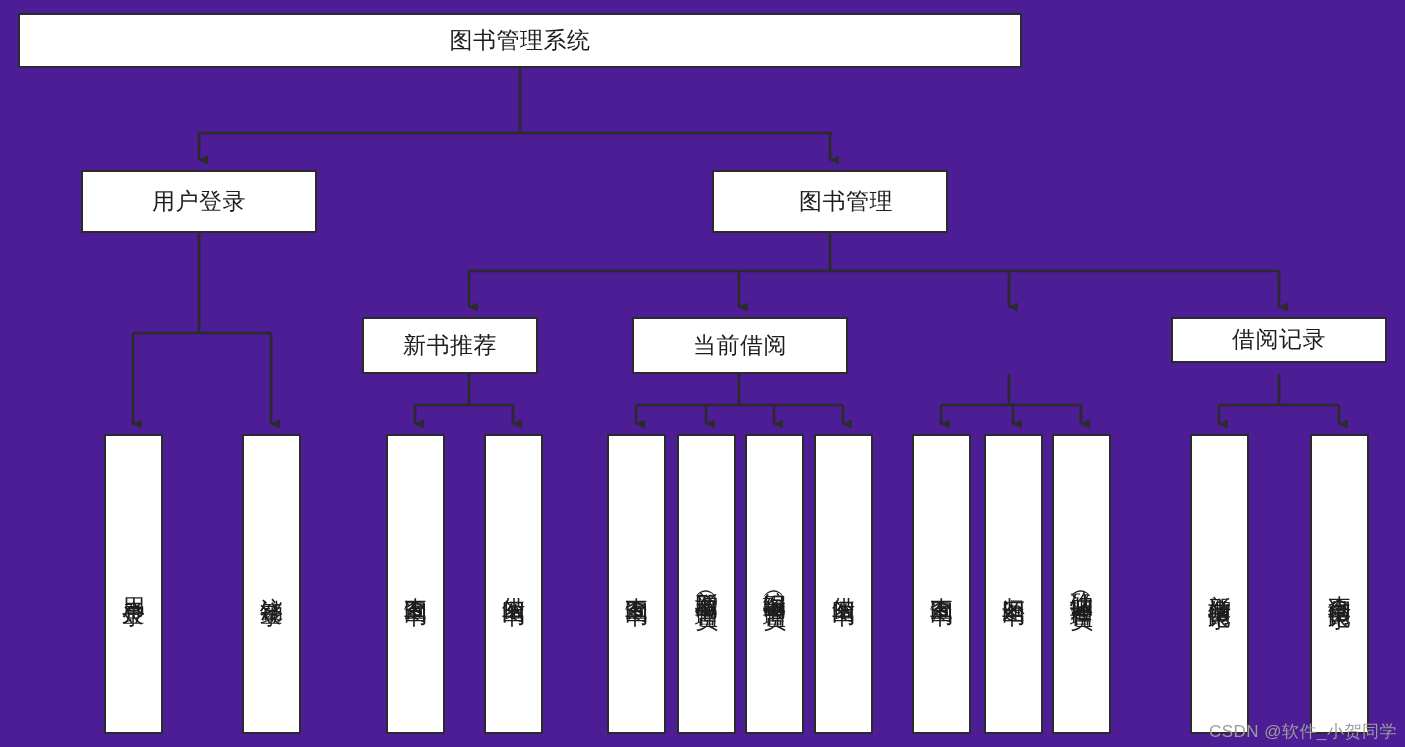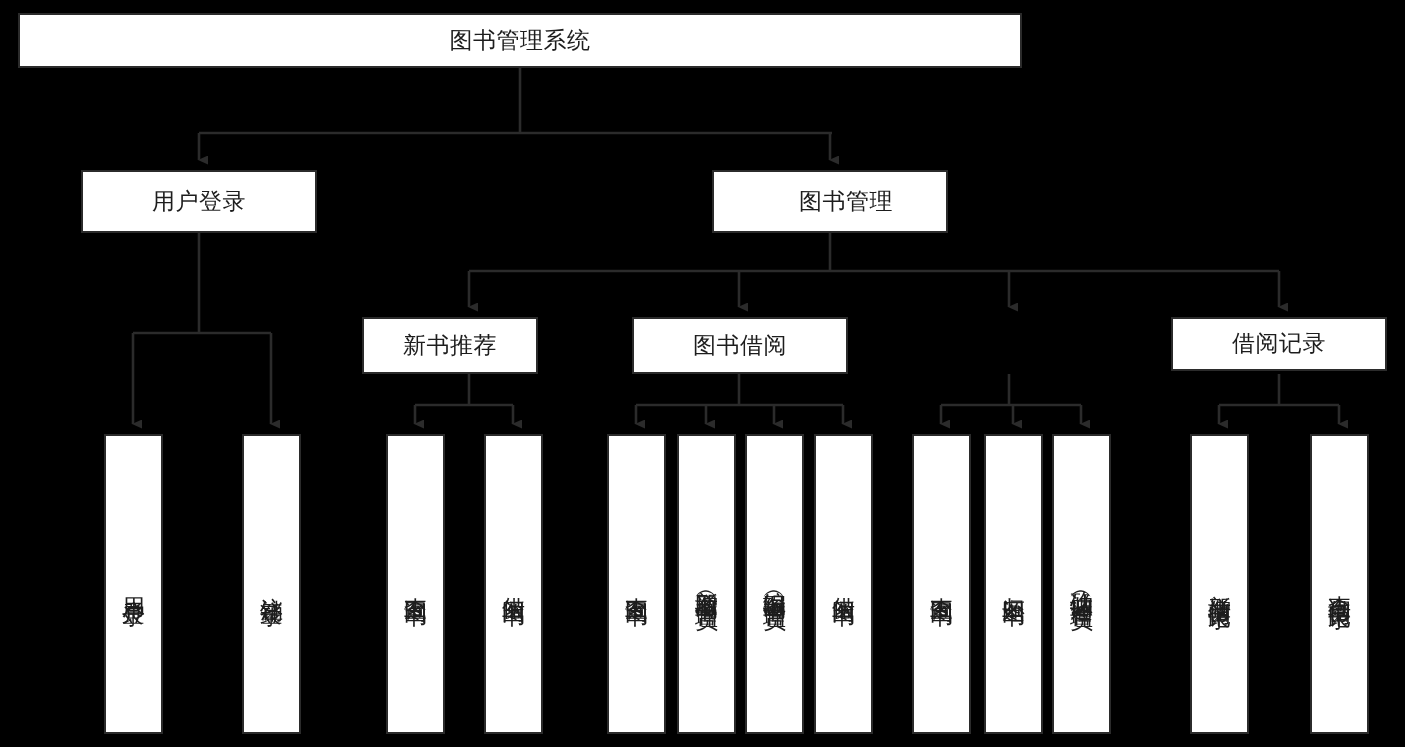--- a/index.html
+++ b/index.html
@@ -7,21 +7,21 @@
     padding: 0;
     background: #ffffff;
   }
   body {
     font-family: "Liberation Sans", "DejaVu Sans", sans-serif;
   }
   #diagram-root {
     position: relative;
     width: 1405px;
     height: 747px;
-    background: #000000;
+    background: #4c1d95;
     overflow: hidden;
   }
   #diagram-svg {
     position: absolute;
     left: 0;
     top: 0;
     width: 1405px;
     height: 747px;
   }
   .node-box {
@@ -144,23 +144,23 @@
     <span class="node-label">用户登录</span>
   </div>
   <div class="node-box horizontal level-1" id="node-l1-1" style="left: 712px; top: 170px; width: 236px; height: 63px; padding-left: 32px;">
     <span class="node-label">图书管理</span>
   </div>
 
   <div class="node-box horizontal level-2" id="node-l2-0" style="left: 362px; top: 317px; width: 176px; height: 57px;">
     <span class="node-label">新书推荐</span>
   </div>
   <div class="node-box horizontal level-2" id="node-l2-1" style="left: 632px; top: 317px; width: 216px; height: 57px;">
-    <span class="node-label">图书借阅</span>
-  </div>
-  <div class="node-box horizontal level-2" id="node-l2-3" style="left: 1171px; top: 317px; width: 216px; height: 54px;">
+    <span class="node-label">当前借阅</span>
+  </div>
+  <div class="node-box horizontal level-2" id="node-l2-3" style="left: 1171px; top: 317px; width: 216px; height: 46px;">
     <span class="node-label">借阅记录</span>
   </div>
 
   <div class="node-box vertical leaf" id="node-leaf-0" style="left: 104px; top: 434px; width: 59px; height: 300px;">
     <span class="node-label">用户登录</span>
   </div>
   <div class="node-box vertical leaf" id="node-leaf-1" style="left: 242px; top: 434px; width: 59px; height: 300px;">
     <span class="node-label">注销登录</span>
   </div>
   <div class="node-box vertical leaf" id="node-leaf-2" style="left: 386px; top: 434px; width: 59px; height: 300px;">
@@ -190,14 +190,15 @@
   <div class="node-box vertical leaf" id="node-leaf-10" style="left: 1052px; top: 434px; width: 59px; height: 300px;">
     <span class="node-label">确认归还（管理员）</span>
   </div>
   <div class="node-box vertical leaf" id="node-leaf-11" style="left: 1190px; top: 434px; width: 59px; height: 300px;">
     <span class="node-label">新增借阅记录</span>
   </div>
   <div class="node-box vertical leaf" id="node-leaf-12" style="left: 1310px; top: 434px; width: 59px; height: 300px;">
     <span class="node-label">查询借阅记录</span>
   </div>
 
+  <div class="watermark">CSDN @软件_小贺同学</div>
 
 </div>
 
 </body></html>

